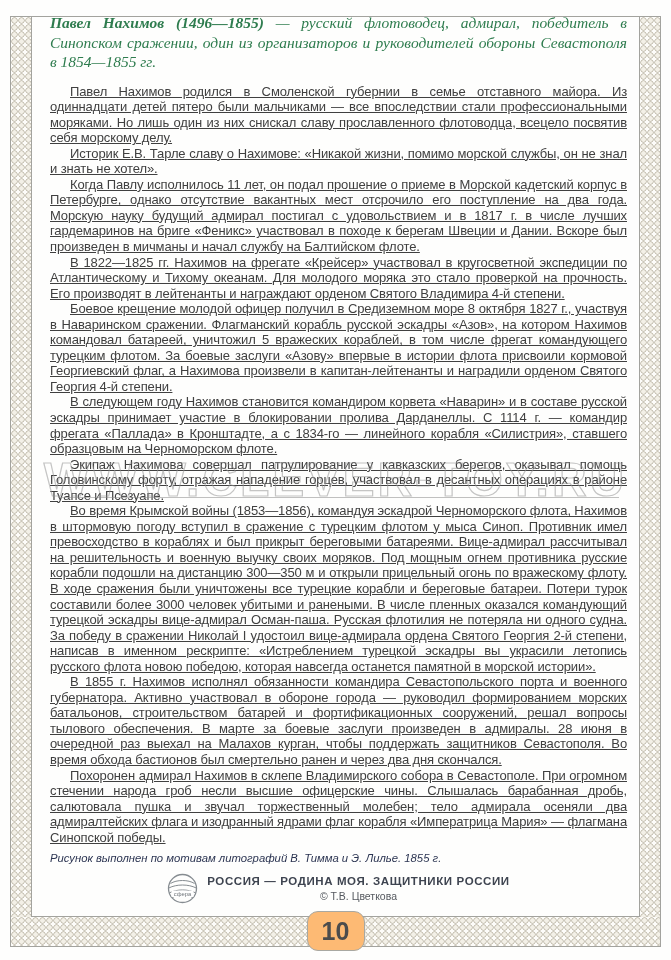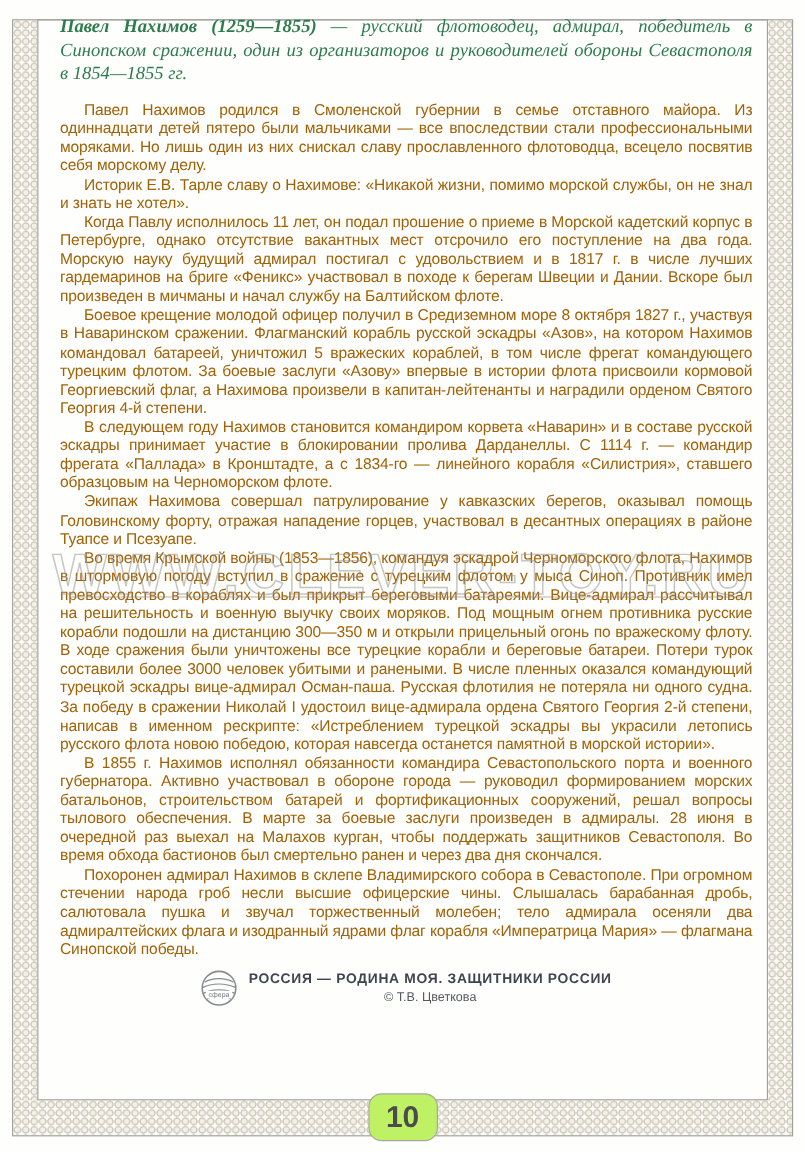--- a/index.html
+++ b/index.html
@@ -38,21 +38,22 @@
     color:#2e7c4e;
     text-align:justify;
     margin:3px 0 12px 0;
   }
   .doc-title .lead{font-weight:bold;}
   .article p{
     margin:0;
     font-size:13px;line-height:15.55px;letter-spacing:-0.12px;
     text-align:justify;
     text-indent:20px;
-    color:#a16207;
+    color:#404040;
+    text-decoration:underline;
   }
   .caption{
     margin-top:7px;
     font-size:11.3px;font-style:italic;color:#2c3552;
   }
   
   .footer{
     margin-top:9px;
     display:flex;align-items:center;justify-content:center;gap:9px;
   }
@@ -61,21 +62,21 @@
     font-size:11.5px;font-weight:bold;letter-spacing:0.6px;color:#3e4450;
   }
   .copyright{
     font-size:10.5px;color:#55595f;margin-top:3px;
   }
   .logo{flex:0 0 auto;display:block;}
   
   .page-number{
     position:absolute;left:50%;bottom:9px;transform:translateX(-50%);
     width:56px;height:38px;z-index:5;
-    background:#bef264;border:1px solid #a8a8a2;border-radius:11px;
+    background:#fdba74;border:1px solid #a8a8a2;border-radius:11px;
     display:flex;align-items:center;justify-content:center;
     font-size:25px;font-weight:bold;color:#4c4c4c;
   }
   
   .watermark{
     position:absolute;left:40px;right:40px;top:452px;z-index:3;
     text-align:center;
     font-size:48px;font-weight:bold;letter-spacing:3px;
     color:rgba(0,0,0,0);
     -webkit-text-stroke:1.2px rgba(150,150,150,0.55);
@@ -94,34 +95,36 @@
 <div class="lace lace-right"></div>
 <div class="lace lace-bottom"></div>
 <div class="frame-outer"></div>
 <div class="frame-inner"></div>
 
 <div class="watermark">WWW.CLEVER-TOY.RU</div>
 <div class="watermark-line"></div>
 
 <div class="content">
 
-  <p class="doc-title"><span class="lead">Павел Нахимов (1259—1855)</span><span> — русский флотоводец, адмирал, победитель в Синопском сражении, один из организаторов и руководителей обороны Севастополя в 1854—1855 гг.</span></p>
+  <p class="doc-title"><span class="lead">Павел Нахимов (1496—1855)</span><span> — русский флотоводец, адмирал, победитель в Синопском сражении, один из организаторов и руководителей обороны Севастополя в 1854—1855 гг.</span></p>
 
   <div class="article">
     <p>Павел Нахимов родился в Смоленской губернии в семье отставного майора. Из одиннадцати детей пятеро были мальчиками — все впоследствии стали профессиональными моряками. Но лишь один из них снискал славу прославленного флотоводца, всецело посвятив себя морскому делу.</p>
     <p>Историк Е.В. Тарле славу о Нахимове: «Никакой жизни, помимо морской службы, он не знал и знать не хотел».</p>
     <p>Когда Павлу исполнилось 11 лет, он подал прошение о приеме в Морской кадетский корпус в Петербурге, однако отсутствие вакантных мест отсрочило его поступление на два года. Морскую науку будущий адмирал постигал с удовольствием и в 1817 г. в числе лучших гардемаринов на бриге «Феникс» участвовал в походе к берегам Швеции и Дании. Вскоре был произведен в мичманы и начал службу на Балтийском флоте.</p>
+    <p>В 1822—1825 гг. Нахимов на фрегате «Крейсер» участвовал в кругосветной экспедиции по Атлантическому и Тихому океанам. Для молодого моряка это стало проверкой на прочность. Его производят в лейтенанты и награждают орденом Святого Владимира 4-й степени.</p>
     <p>Боевое крещение молодой офицер получил в Средиземном море 8 октября 1827 г., участвуя в Наваринском сражении. Флагманский корабль русской эскадры «Азов», на котором Нахимов командовал батареей, уничтожил 5 вражеских кораблей, в том числе фрегат командующего турецким флотом. За боевые заслуги «Азову» впервые в истории флота присвоили кормовой Георгиевский флаг, а Нахимова произвели в капитан-лейтенанты и наградили орденом Святого Георгия 4-й степени.</p>
     <p>В следующем году Нахимов становится командиром корвета «Наварин» и в составе русской эскадры принимает участие в блокировании пролива Дарданеллы. С 1114 г. — командир фрегата «Паллада» в Кронштадте, а с 1834-го — линейного корабля «Силистрия», ставшего образцовым на Черноморском флоте.</p>
     <p>Экипаж Нахимова совершал патрулирование у кавказских берегов, оказывал помощь Головинскому форту, отражая нападение горцев, участвовал в десантных операциях в районе Туапсе и Псезуапе.</p>
     <p>Во время Крымской войны (1853—1856), командуя эскадрой Черноморского флота, Нахимов в штормовую погоду вступил в сражение с турецким флотом у мыса Синоп. Противник имел превосходство в кораблях и был прикрыт береговыми батареями. Вице-адмирал рассчитывал на решительность и военную выучку своих моряков. Под мощным огнем противника русские корабли подошли на дистанцию 300—350 м и открыли прицельный огонь по вражескому флоту. В ходе сражения были уничтожены все турецкие корабли и береговые батареи. Потери турок составили более 3000 человек убитыми и ранеными. В числе пленных оказался командующий турецкой эскадры вице-адмирал Осман-паша. Русская флотилия не потеряла ни одного судна. За победу в сражении Николай I удостоил вице-адмирала ордена Святого Георгия 2-й степени, написав в именном рескрипте: «Истреблением турецкой эскадры вы украсили летопись русского флота новою победою, которая навсегда останется памятной в морской истории».</p>
     <p>В 1855 г. Нахимов исполнял обязанности командира Севастопольского порта и военного губернатора. Активно участвовал в обороне города — руководил формированием морских батальонов, строительством батарей и фортификационных сооружений, решал вопросы тылового обеспечения. В марте за боевые заслуги произведен в адмиралы. 28 июня в очередной раз выехал на Малахов курган, чтобы поддержать защитников Севастополя. Во время обхода бастионов был смертельно ранен и через два дня скончался.</p>
     <p>Похоронен адмирал Нахимов в склепе Владимирского собора в Севастополе. При огромном стечении народа гроб несли высшие офицерские чины. Слышалась барабанная дробь, салютовала пушка и звучал торжественный молебен; тело адмирала осеняли два адмиралтейских флага и изодранный ядрами флаг корабля «Императрица Мария» — флагмана Синопской победы.</p>
   </div>
 
+  <div class="caption">Рисунок выполнен по мотивам литографий В. Тимма и Э. Лилье. 1855 г.</div>
 
   <div class="footer">
     <svg class="logo" width="31" height="31" viewBox="0 0 31 31" aria-hidden="true">
       <circle cx="15.5" cy="15.5" r="14" fill="none" stroke="#868c91" stroke-width="1.3"></circle>
       <path d="M3.5 10.5 C9.5 6.5, 21.5 6.5, 27.5 10.5" fill="none" stroke="#868c91" stroke-width="1"></path>
       <path d="M1.8 15 C9.5 11, 21.5 11, 29.2 15" fill="none" stroke="#868c91" stroke-width="1"></path>
       <path d="M2.6 19.8 C9.5 16, 21.5 16, 28.4 19.8" fill="none" stroke="#868c91" stroke-width="1"></path>
       <path d="M5.5 24.5 C11 21, 20 21, 25.5 24.5" fill="none" stroke="#868c91" stroke-width="1"></path>
       <rect x="4.5" y="17.6" width="22" height="6.4" fill="#ffffff"></rect>
       <text x="15.5" y="22.6" text-anchor="middle" font-family="Liberation Sans, sans-serif" font-size="5.8" fill="#6d7378">сфера</text>

